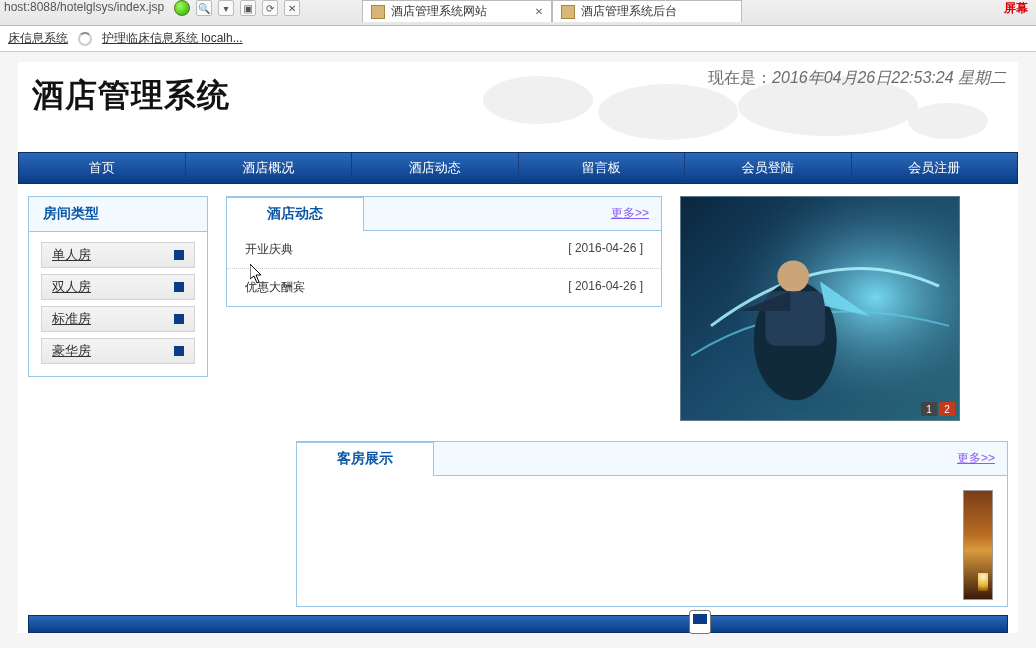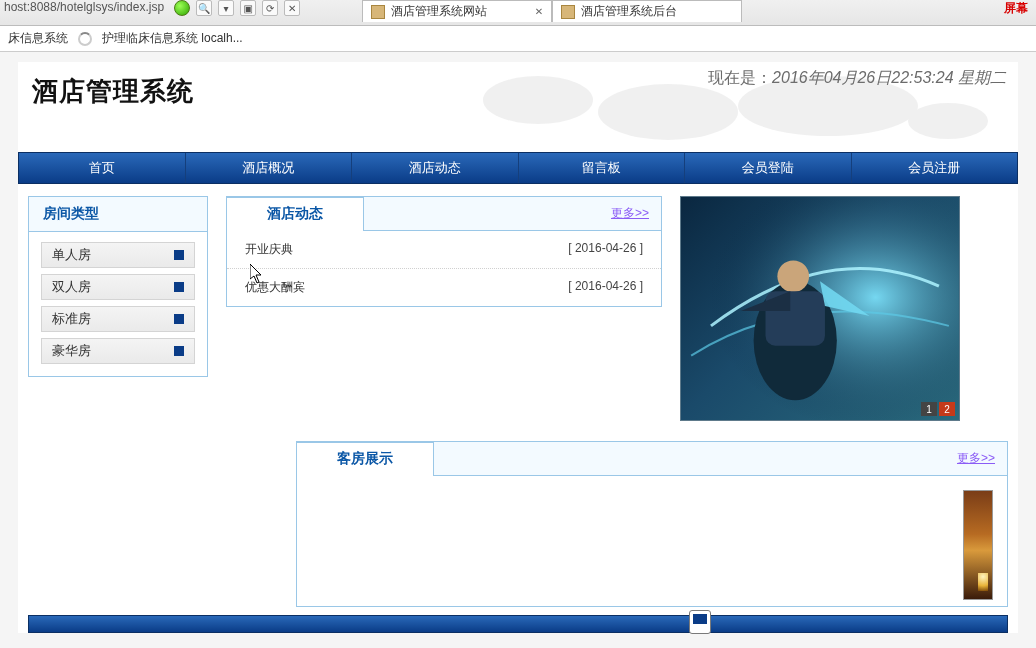--- a/index.html
+++ b/index.html
@@ -10,41 +10,41 @@
   .url-area { color: #555; font-size: 12px; flex: 0 0 auto; }
   .chrome-icons { display: flex; align-items: center; gap: 6px; margin-left: 4px; }
   .chrome-icons span { width: 16px; height: 16px; display:inline-flex;align-items:center;justify-content:center; border:1px solid #bbb; border-radius:2px; background:#fafafa; font-size:10px; color:#555;}
   .chrome-icons .green-dot { width:16px;height:16px;border-radius:50%; background:radial-gradient(circle at 35% 35%, #9cff55, #2ea400); border:1px solid #4a7a14; }
   .tab-strip { display:flex; gap:0; margin-left:20px; flex:1; align-items:center;padding-left:36px;}
   .tab { background:#fff; border:1px solid #bbb; border-bottom:none; height:22px; display:flex; align-items:center; padding:0 8px; min-width:190px; gap:6px; position:relative;}
   .tab .fav { width:14px;height:14px;background:#d7b678;border:1px solid #a9863f; }
   .tab .close { margin-left:auto; font-size:10px; color:#666;}
   .red-top-right { color:#d80000; font-weight:bold; margin-left:auto; padding-right:4px;}
 
-  .bookmark-bar { background:#fff; border-bottom:1px solid #ccc; height:26px; display:flex; align-items:center; padding:0 8px; gap:10px; color:#333;}
+  .bookmark-bar { background:#fff; border-bottom:1px solid #ccc; height:26px; display:flex; align-items:center; padding:0 8px; gap:10px; color:#333;text-decoration:underline;}
   .bookmark-bar .spin { width:14px;height:14px; border:2px solid #ccc; border-top-color:#888; border-radius:50%;}
 
   
   .page { background:#fff; width:1000px; margin: 10px auto 0 auto; position:relative; }
   .header { height:90px; position:relative; padding: 12px 14px 0 14px; overflow:hidden;}
-  .header h1 { font-size:26px; font-weight:bold; color:#121212; letter-spacing:1px; font-family: SimHei, sans-serif;}
+  .header h1 { font-size:32px; font-weight:bold; color:#121212; letter-spacing:1px; font-family: SimHei, sans-serif;}
   .worldmap { position:absolute; right:10px; top:4px; width:560px; height:86px; opacity:0.12; }
   .datetime { position:absolute; right:12px; top:6px; font-size:16px; color:#6b6b6b; font-style:italic;}
   .datetime .lbl{ font-style:normal;}
 
   .navbar { background: linear-gradient(#2a69b9,#0a3c87); border:1px solid #0b2f63; height:32px; display:flex; }
   .navbar a { flex:1; text-align:center; color:#fff; line-height:30px; border-right:1px solid #153f7c; font-size:13px; text-decoration:none;}
   .navbar a:last-child{border-right:none;}
 
   .content { display:flex; padding:12px 10px 8px 10px; gap:18px; }
   .sidebar { width:180px; }
   .panel { border:1px solid #9ac7e7; background:#fff; }
   .panel-head { border-bottom:1px solid #9ac7e7; background:#f3faff; color:#0b57a6; font-weight:bold; font-size:14px; padding:8px 14px; }
   .room-list { padding:10px 12px 12px 12px; display:flex; flex-direction:column; gap:6px;}
-  .room-item { background: linear-gradient(#f4f4f4,#eaeaea); border:1px solid #d4d4d4; height:26px; display:flex; align-items:center; padding:0 10px; color:#333; font-size:13px; position:relative;}
+  .room-item { background: linear-gradient(#f4f4f4,#eaeaea); border:1px solid #d4d4d4; height:26px; display:flex; align-items:center; padding:0 10px; color:#333; font-size:13px; position:relative;text-decoration:underline;}
   .room-item .sq { position:absolute; right:10px; width:10px;height:10px;background:#0a3c87;}
 
   .main { flex:1; display:flex; gap:18px; }
   .news-col { width:436px; display:flex; flex-direction:column; gap:12px;}
   .tab-panel { border:1px solid #9ac7e7; background:#fff;}
   .tab-head { display:flex; align-items:center; border-bottom:1px solid #9ac7e7; background:#f3faff; height:34px; position:relative;}
   .tab-label { border:1px solid #9ac7e7; border-bottom: none; background:#fff; color:#0b57a6; font-weight:bold; font-size:14px; height:34px; margin-bottom:-1px; display:flex; align-items:center; padding:0 40px; margin-left:-1px; margin-top:-1px;}
   .more-link { margin-left:auto; margin-right:12px; color:#8b5cf6; font-size:12px; }
   .news-list { }
   .news-row { display:flex; justify-content:space-between; padding:10px 18px; border-bottom:1px dotted #d0d0d0; color:#333; }

